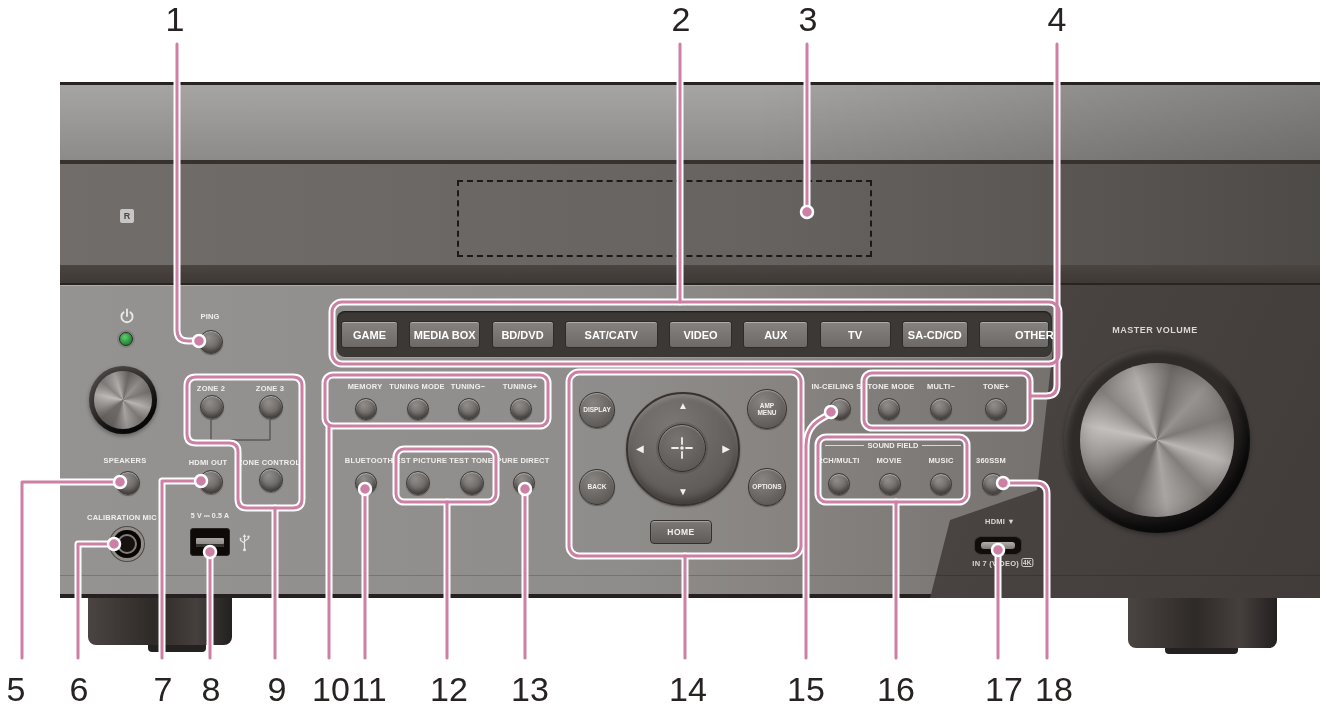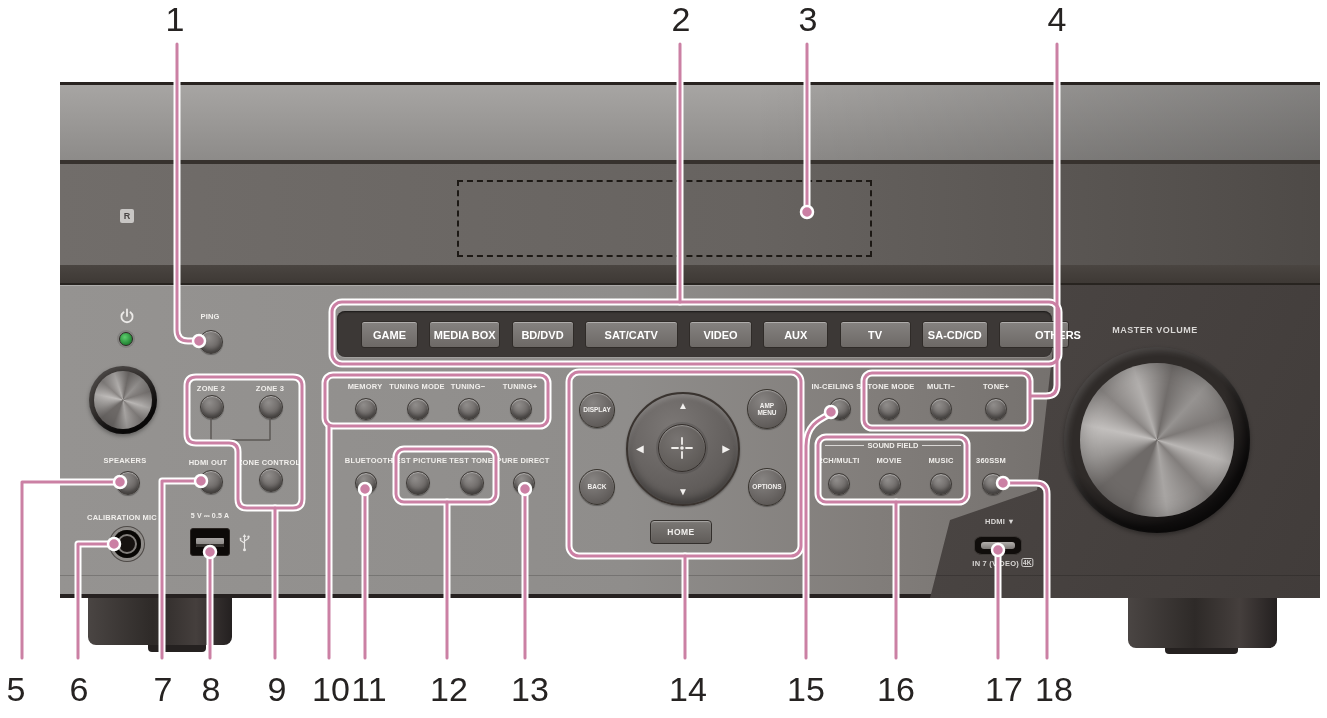--- a/index.html
+++ b/index.html
@@ -40,21 +40,21 @@
   .lbl.dim{color:#d9d7d5;}
   
   .btn{position:absolute;border-radius:50%;
     background:radial-gradient(circle at 38% 30%,#908d8b,#6e6a68 55%,#534f4c 100%);
     border:1px solid #3d3936;
     box-shadow:inset 0 1px 1px rgba(255,255,255,.45),inset 0 -3px 4px rgba(0,0,0,.35),0 1px 1px rgba(0,0,0,.35);}
   
   .inbar{position:absolute;left:277px;top:229px;width:715px;height:46px;background:#3c3836;
      border-radius:8px;box-shadow:inset 0 1px 2px rgba(0,0,0,.6),0 1px 0 rgba(255,255,255,.15);}
   .inrow{position:absolute;left:281px;top:239px;width:708px;height:27px;display:flex;
-     justify-content:space-between;margin-left:20px;}
+     justify-content:space-between;}
   .inbtn{height:27px;border-radius:3px;background:linear-gradient(#858280,#6d6966);
      border:1px solid #2f2b28;box-shadow:inset 0 1px 0 rgba(255,255,255,.35);
      color:#fff;font-size:11px;font-weight:700;display:flex;align-items:center;
      justify-content:center;box-sizing:border-box;white-space:nowrap;}
   
   .padbtn{position:absolute;border-radius:50%;
     background:radial-gradient(circle at 38% 30%,#878482,#676361 60%,#514d4a 100%);
     border:1px solid #38342f;box-shadow:inset 0 1px 1px rgba(255,255,255,.35),0 1px 1px rgba(0,0,0,.35);
     color:#f2f0ee;font-size:6.5px;font-weight:700;display:flex;align-items:center;
     justify-content:center;text-align:center;line-height:1.15;}

